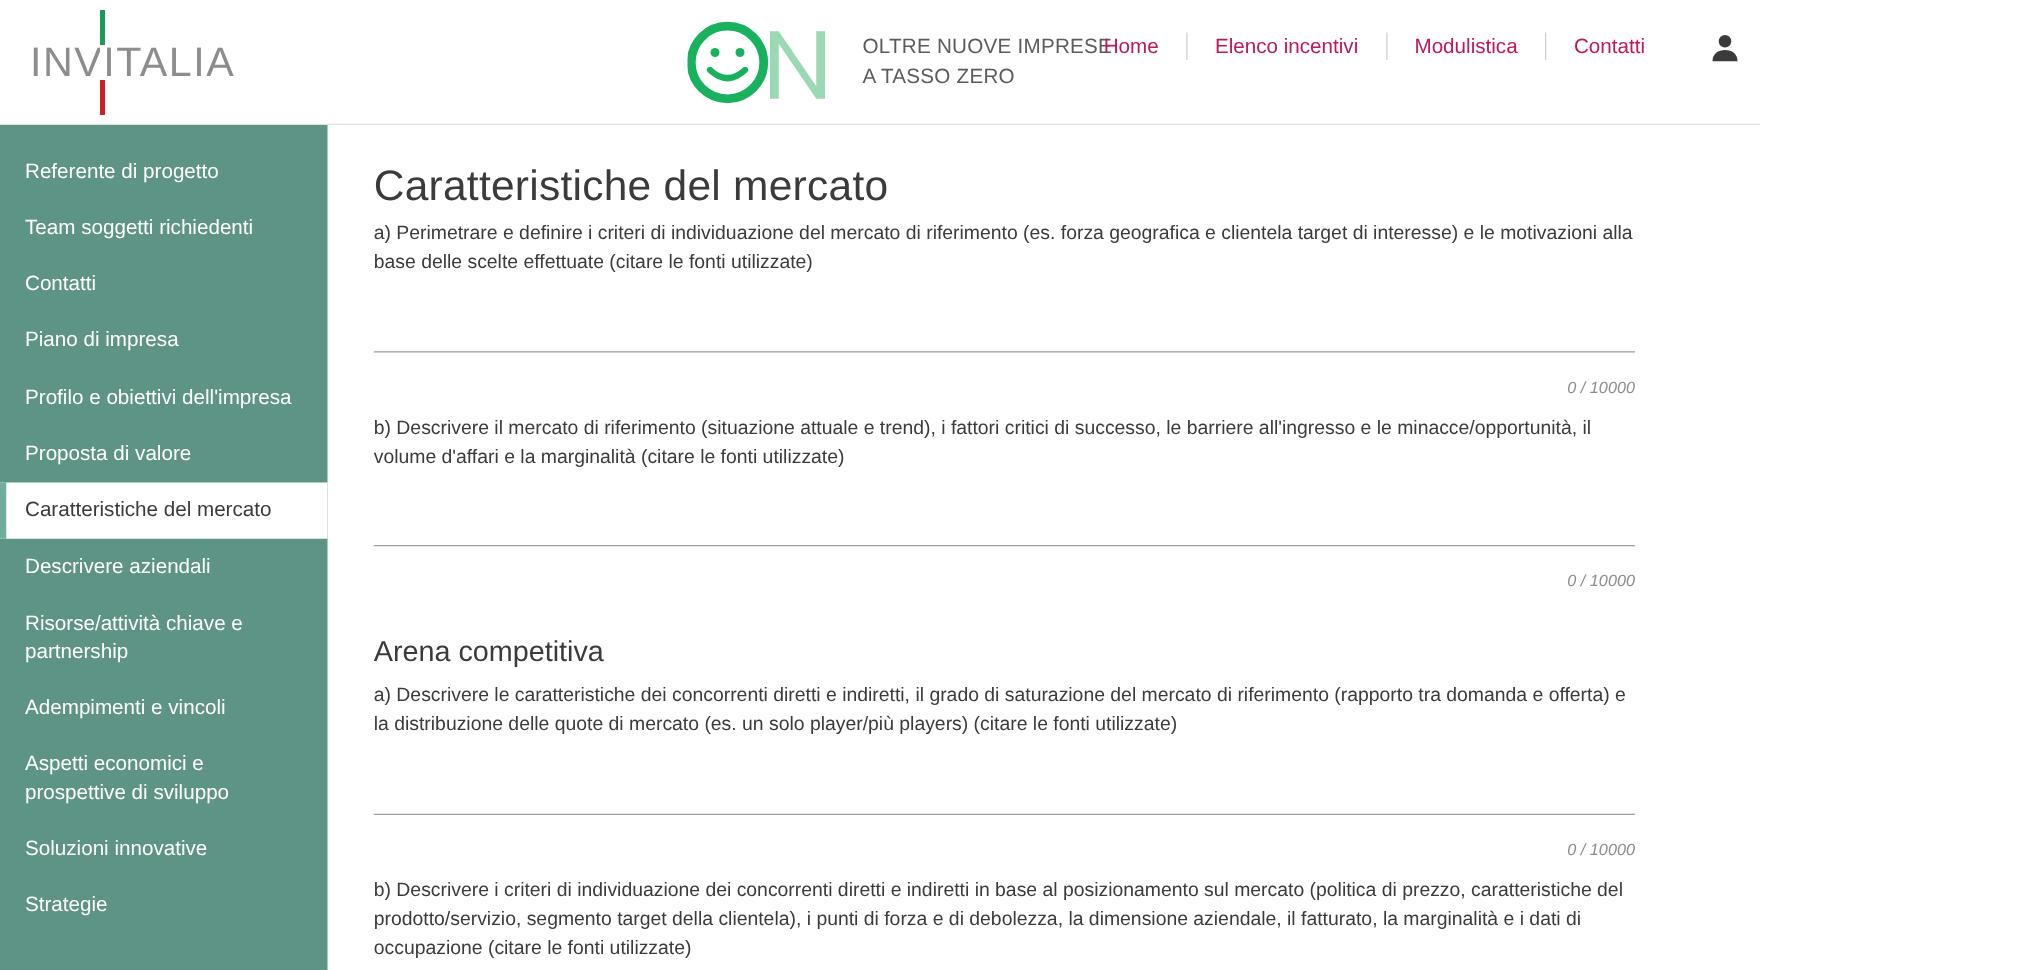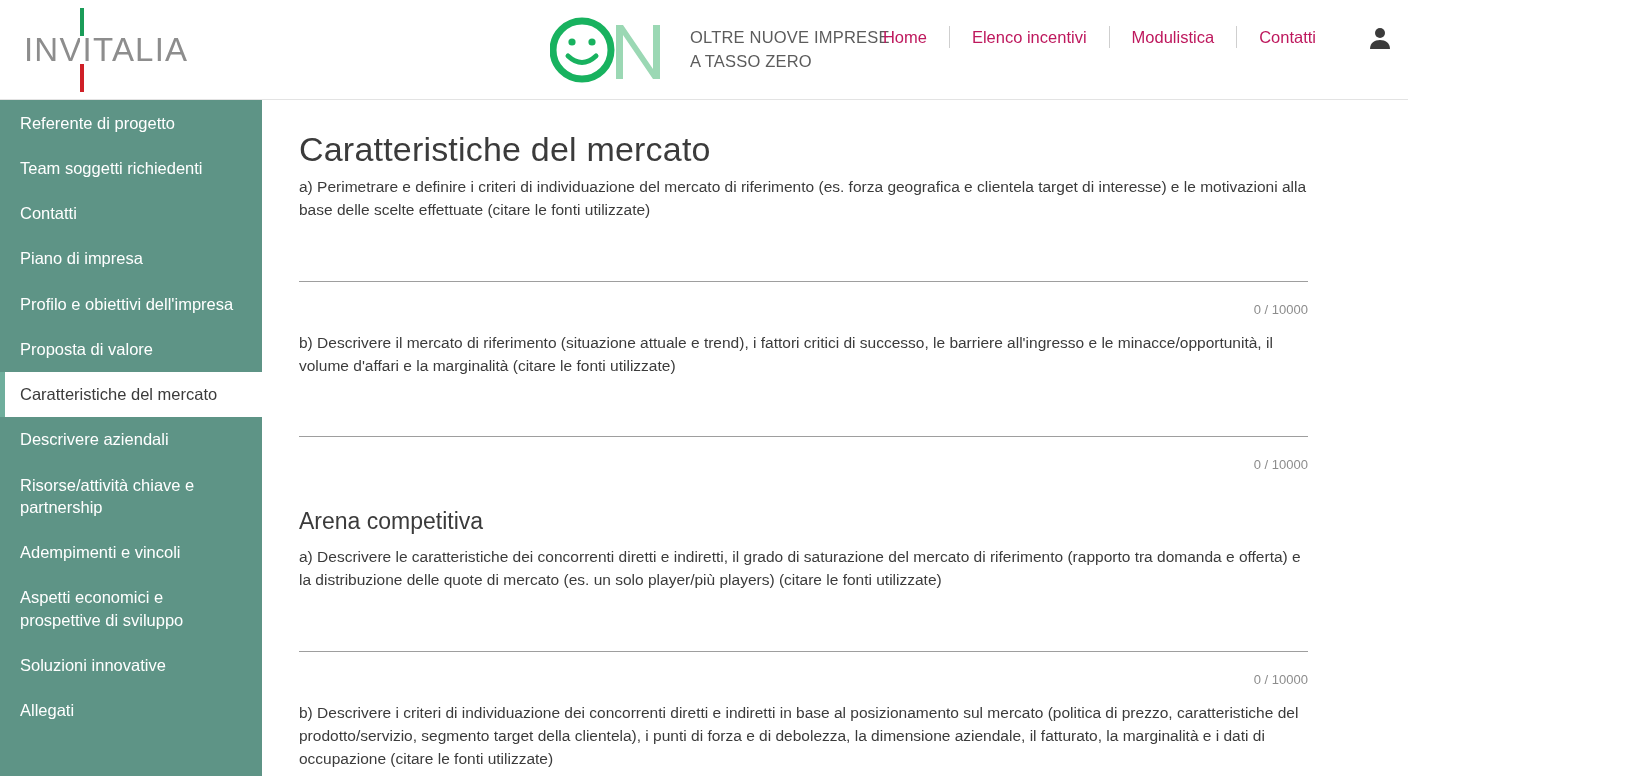--- a/index.html
+++ b/index.html
@@ -85,20 +85,21 @@
   }
 
   
   .body-row { display: flex; height: 676px; }
 
   
   .sidebar {
     width: 262px;
     flex: 0 0 262px;
     background: #5e9486;
+    padding-top: 14px;
     color: #ffffff;
     font-size: 16.5px;
   }
   .side-item {
     padding: 11.5px 20px;
     line-height: 1.35;
     cursor: pointer;
     color: #ffffff;
   }
   .side-item.active {
@@ -149,20 +150,21 @@
     color: #3b3b3b;
     padding: 0 2px;
     outline: none;
     display: block;
   }
   .counter {
     text-align: right;
     font-size: 13px;
     color: #8c8c8c;
     padding-top: 20px;
+    font-style: italic;
   }
 </style>
 </head>
 <body>
 
 <div id="app">
 
   <div class="header">
 
     <div class="brand">
@@ -212,21 +214,21 @@
       <div class="side-item">Contatti</div>
       <div class="side-item">Piano di impresa</div>
       <div class="side-item">Profilo e obiettivi dell'impresa</div>
       <div class="side-item">Proposta di valore</div>
       <div class="side-item active">Caratteristiche del mercato</div>
       <div class="side-item">Descrivere aziendali</div>
       <div class="side-item">Risorse/attività chiave e partnership</div>
       <div class="side-item">Adempimenti e vincoli</div>
       <div class="side-item">Aspetti economici e prospettive di sviluppo</div>
       <div class="side-item">Soluzioni innovative</div>
-      <div class="side-item">Allegati</div>
+      <div class="side-item">Strategie</div>
     </aside>
 
     <main class="main">
       <h1 class="page-title">Caratteristiche del mercato</h1>
 
 
       <div class="field">
         <p class="q-label">a) Perimetrare e definire i criteri di individuazione del mercato di riferimento (es. forza geografica e clientela target di interesse) e le motivazioni alla base delle scelte effettuate (citare le fonti utilizzate)</p>
         <input class="field-input" type="text" value="" style="">
         <div class="counter">0 / 10000</div>

